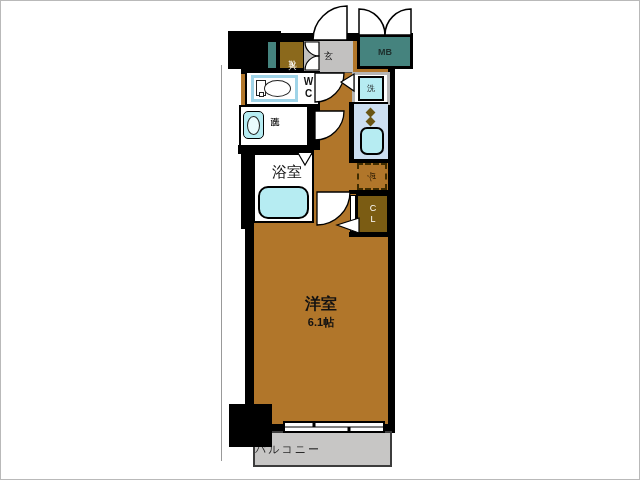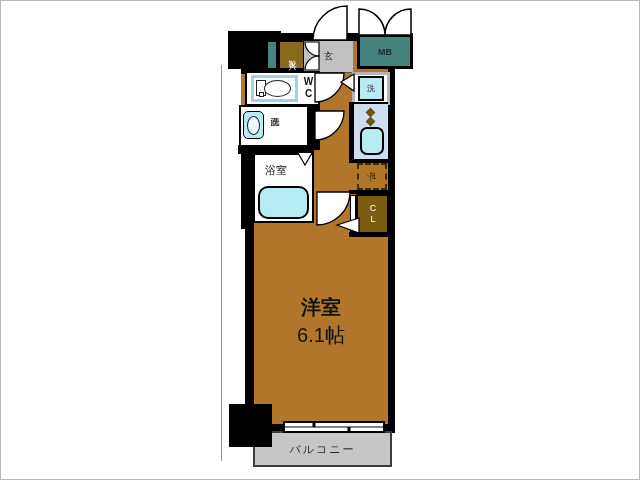--- a/index.html
+++ b/index.html
@@ -61,21 +61,21 @@
   </div>
   <div class="abs vtext" style="left:302px;top:75px;font-size:10px;font-weight:bold;">WC</div>
 
   <div class="abs white-room" style="left:238px;top:104px;width:70px;height:42px;"></div>
   <div class="abs" style="left:242px;top:110px;width:21px;height:28px;background:#b6ecf2;border:1px solid #000;border-radius:5px;">
     <div class="abs" style="left:3px;top:4px;width:13px;height:19px;border:1px solid #222;border-radius:50%;background:#e9fbfd;"></div>
   </div>
   <div class="abs vtext" style="left:269px;top:109px;font-size:9px;">洗面</div>
 
   <div class="abs white-room" style="left:252px;top:152px;width:61px;height:70px;"></div>
-  <div class="abs" style="left:264px;top:162px;width:61px;text-align:left;font-size:11px;">浴室</div>
+  <div class="abs" style="left:240px;top:162px;width:61px;text-align:right;font-size:15px;">浴室</div>
   <div class="abs" style="left:257px;top:185px;width:51px;height:33px;background:#b6ecf2;border:2px solid #000;border-radius:10px;"></div>
 
   <div class="abs" style="left:351px;top:71px;width:38px;height:33px;background:#fff;border:3px solid #b5b5b5;">
     <div class="abs" style="left:3px;top:1px;width:26px;height:25px;background:#b6ecf2;border:2px solid #000;
                 display:flex;align-items:center;justify-content:center;">
       <span style="font-size:8px;">洗</span>
     </div>
   </div>
 
   <div class="abs black" style="left:348px;top:101px;width:5px;height:59px;"></div>
@@ -92,26 +92,26 @@
 
   <div class="abs black" style="left:348px;top:189px;width:44px;height:4px;"></div>
   <div class="abs" style="left:349px;top:194px;width:6px;height:37px;background:#fff;border:1px solid #000;"></div>
   <div class="abs" style="left:355px;top:193px;width:33px;height:40px;background:#7b5c13;border:2px solid #000;
               display:flex;align-items:center;justify-content:center;">
     <span class="vtext" style="font-size:9px;color:#fff;">CL</span>
   </div>
   <div class="abs black" style="left:348px;top:231px;width:44px;height:5px;"></div>
 
   <div class="abs" style="left:253px;top:292px;width:134px;text-align:center;line-height:1.4;">
-    <div style="font-size:20px;font-weight:bold;">洋室</div>
-    <div style="font-size:20px;font-weight:normal;">6.1帖</div>
+    <div style="font-size:16px;font-weight:bold;">洋室</div>
+    <div style="font-size:11px;font-weight:bold;">6.1帖</div>
   </div>
 
   <div class="abs" style="left:252px;top:430px;width:139px;height:36px;background:#c7c6c5;border:2px solid #3c3c3c;
-              display:flex;align-items:center;justify-content:center;">
+              display:flex;align-items:center;">
     <span style="font-size:11px;color:#2a2a2a;letter-spacing:2px;">バルコニー</span>
   </div>
 
   <div class="abs black" style="left:228px;top:403px;width:43px;height:43px;"></div>
 
   <svg width="640" height="480" viewBox="0 0 640 480">
 
     <path d="M 312 39 A 34 34 0 0 1 346 5 L 346 39 Z" fill="#fff" stroke="#000" stroke-width="1.5"></path>
 
     <path d="M 384 34 A 26 26 0 0 0 358 8 L 358 34 Z" fill="#fff" stroke="#000" stroke-width="1.5"></path>

